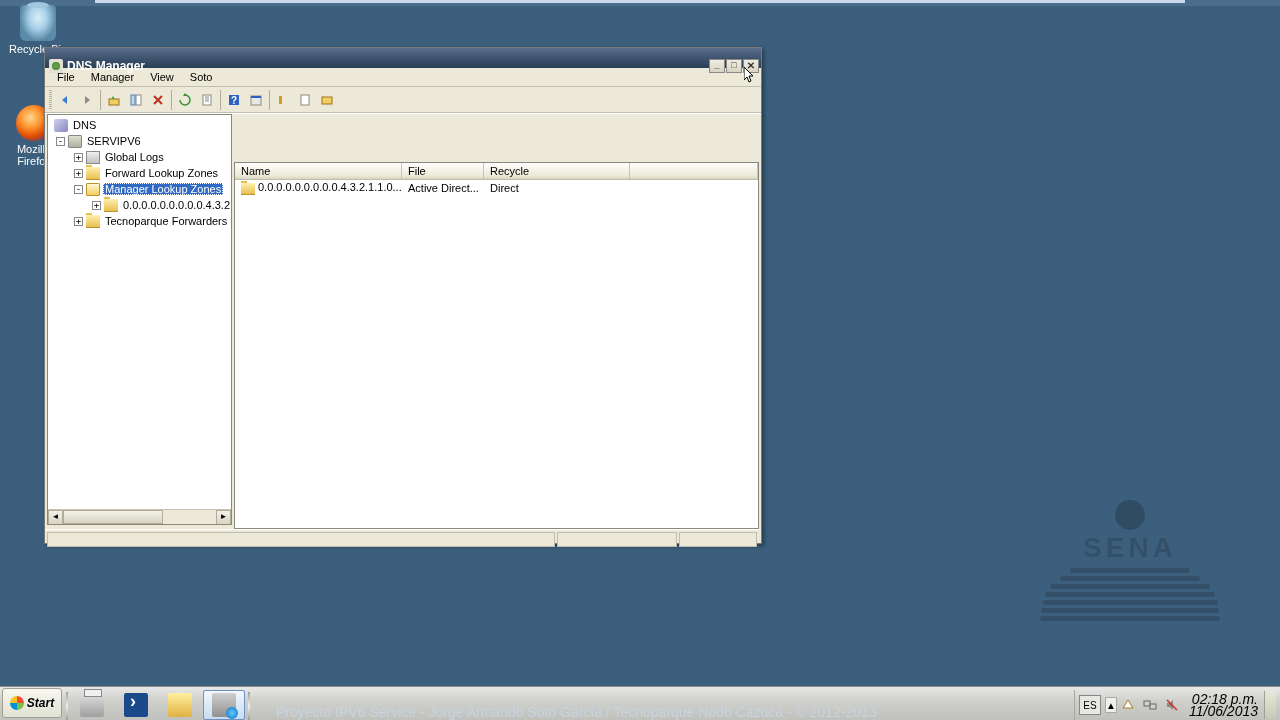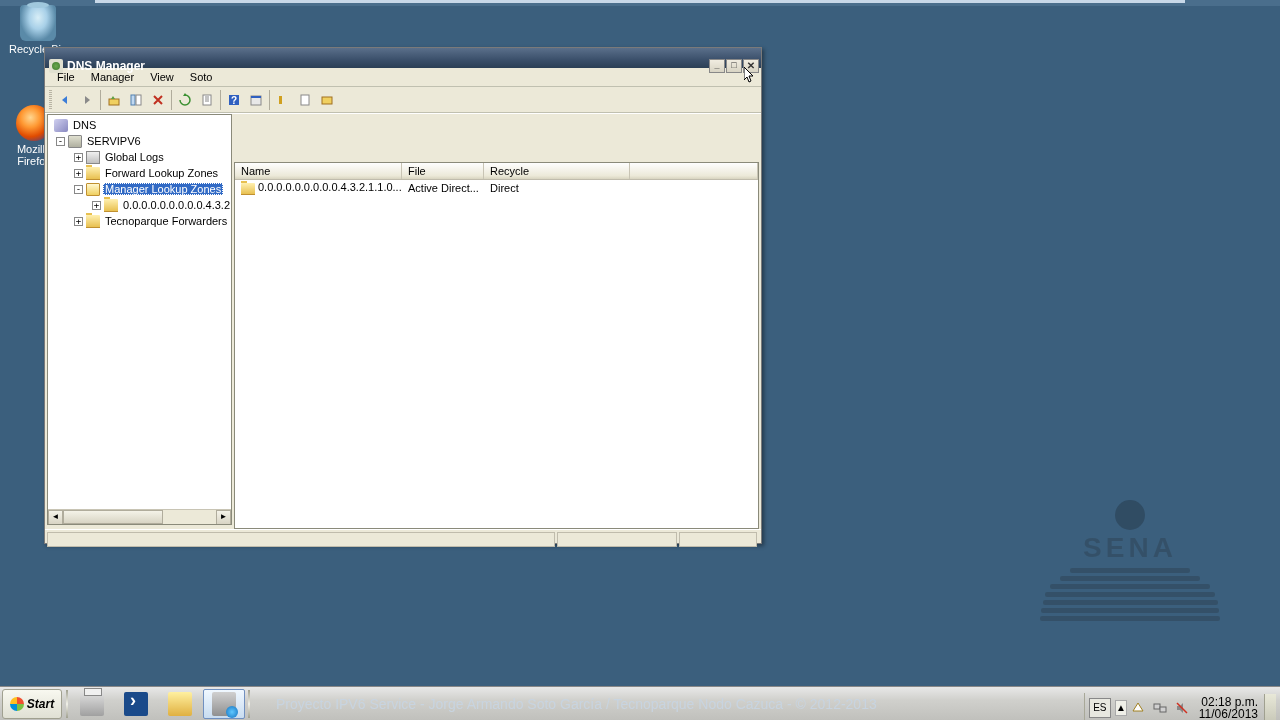--- a/index.html
+++ b/index.html
@@ -318,21 +318,21 @@
 
 .taskbar {
   position: absolute;
   left: 0;
   bottom: 0;
   width: 100%;
   height: 34px;
   background: linear-gradient(180deg, #e8e8e8 0%, #d0d0cc 40%, #c0c0bc 100%);
   border-top: 1px solid #888;
   display: flex;
-  align-items: center;
+  align-items: flex-end;
 }
 .start-btn {
   width: 60px;
   height: 30px;
   margin: 2px;
   background: linear-gradient(180deg, #f8f8f0 0%, #e0e0d4 100%);
   border: 1px solid #a0a090;
   border-radius: 3px;
   display: flex;
   align-items: center;
@@ -391,23 +391,24 @@
   font-size: 10px;
   display: flex; align-items: center; justify-content: center;
   margin-right: 4px;
 }
 .tray-ico {
   width: 16px; height: 16px; margin: 0 3px;
 }
 .tray-expand { font-size: 10px; display:flex; align-items:center; justify-content:center; width:12px; height:16px; border:1px solid #aaa; background:#f0f0e8;}
 .tray-clock {
   text-align: right;
-  font-size: 12px;
+  font-size: 14px;
   line-height: 12px;
   padding: 0 6px;
+  font-style: italic;
 }
 .tray-desktop {
   width: 12px; height: 28px;
   border-left: 1px solid #a0a090;
   background: linear-gradient(180deg, #e8e8d8, #c8c8b8);
 }
 .col-name { width: 167px; }
 .col-type { width: 82px; }
 .col-status { width: 146px; }
 .col-extra { flex: 1; }

